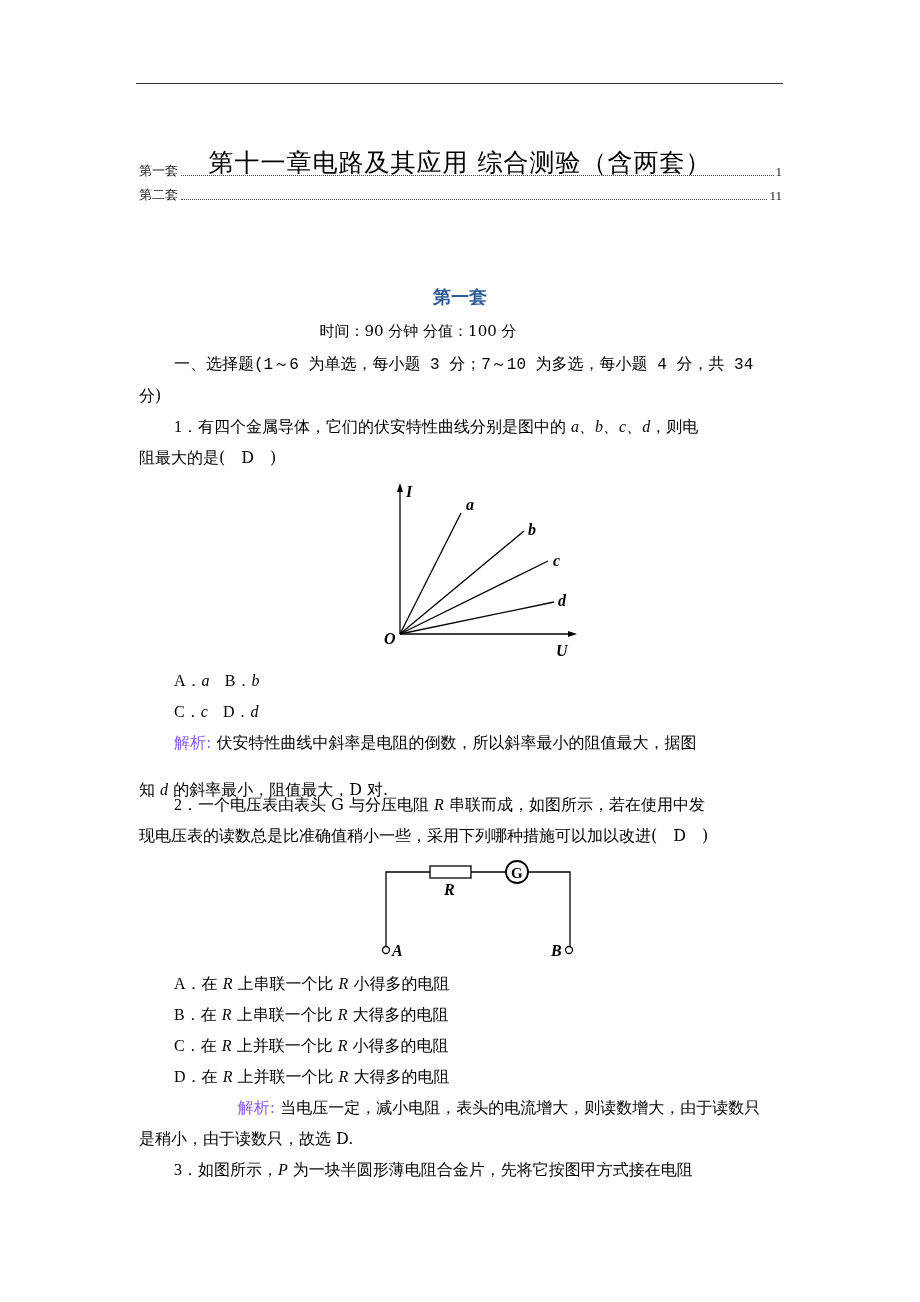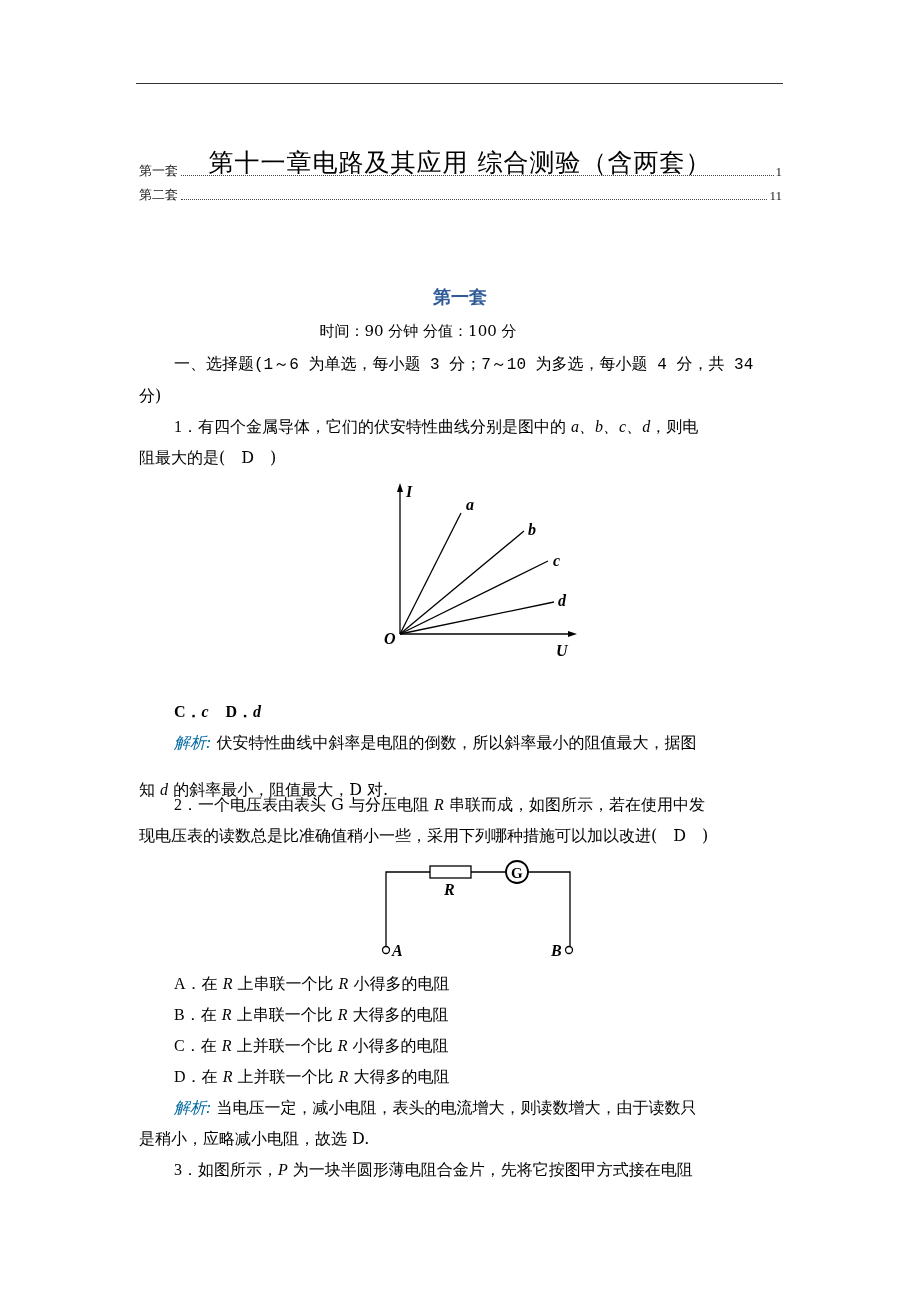--- a/index.html
+++ b/index.html
@@ -15,21 +15,21 @@
   .toc-label { white-space: nowrap; }
   .toc-dots { flex: 1; border-bottom: 1.5px dotted #444; margin: 0 2px 4px 3px; height: 1px; }
   .toc-page { white-space: nowrap; font-family: "Liberation Serif", serif; }
   .section-title { position: absolute; left: 0; width: 920px; top: 285px; text-align: center;
                    font-size: 18px; color: #2e5b97; font-weight: bold; font-family: "DejaVu Sans", sans-serif; }
   .meta { position: absolute; left: 0; width: 836px; top: 322px; text-align: center; font-size: 15px; }
   .line { position: absolute; left: 139px; width: 650px; font-size: 16px; line-height: 22px; white-space: nowrap; }
   .indent { padding-left: 35px; }
   .latin { font-family: "Liberation Serif", serif; }
   .it { font-family: "Liberation Serif", serif; font-style: italic; }
-  .analysis-label { color: #0369a1; font-family: "DejaVu Sans", sans-serif; font-style: italic; }
+  .analysis-label { color: #8b5cf6; font-family: "DejaVu Sans", sans-serif; }
   .fig { position: absolute; }
 </style>
 </head>
 <body>
 
 <div class="page">
 
   <div class="header-rule"></div>
 
   <div class="doc-title">第十一章电路及其应用  综合测验（含两套）</div>
@@ -71,21 +71,24 @@
       <text x="406" y="497">I</text>
       <text x="384" y="644">O</text>
       <text x="556" y="656">U</text>
       <text x="466" y="510">a</text>
       <text x="528" y="535">b</text>
       <text x="553" y="566">c</text>
       <text x="558" y="606">d</text>
     </g>
   </svg>
 
-  <div class="line indent" style="top:701px;font-weight:bold;">
+  <div class="line indent" style="top:670px;">
+    <span class="latin">A．</span><span class="it">a</span>&nbsp;&nbsp;&nbsp;<span class="latin">B．</span><span class="it">b</span>
+  </div>
+  <div class="line indent" style="top:701px;">
     <span class="latin">C．</span><span class="it">c</span>&nbsp;&nbsp;&nbsp;<span class="latin">D．</span><span class="it">d</span>
   </div>
   <div class="line indent" style="top:732px;">
     <span class="analysis-label">解析:</span><span> 伏安特性曲线中斜率是电阻的倒数，所以斜率最小的阻值最大，据图</span>
   </div>
   <div class="line" style="top:763px;margin-top:16px;">
     <span>知 </span><span class="it">d</span><span> 的斜率最小，阻值最大，D 对.</span>
   </div>
 
   <div class="line indent" style="top:794px;">
@@ -117,22 +120,22 @@
   <div class="line indent" style="top:1004px;">
     <span class="latin">B．</span><span>在 </span><span class="it">R</span><span> 上串联一个比 </span><span class="it">R</span><span> 大得多的电阻</span>
   </div>
   <div class="line indent" style="top:1035px;">
     <span class="latin">C．</span><span>在 </span><span class="it">R</span><span> 上并联一个比 </span><span class="it">R</span><span> 小得多的电阻</span>
   </div>
   <div class="line indent" style="top:1066px;">
     <span class="latin">D．</span><span>在 </span><span class="it">R</span><span> 上并联一个比 </span><span class="it">R</span><span> 大得多的电阻</span>
   </div>
 
-  <div class="line indent" style="top:1097px;">
+  <div class="line indent" style="top:1097px;text-align:center;">
     <span class="analysis-label">解析:</span><span> 当电压一定，减小电阻，表头的电流增大，则读数增大，由于读数只</span>
   </div>
-  <div class="line" style="top:1128px;">是稍小，应略减小电阻，故选 D.</div>
+  <div class="line" style="top:1128px;">是稍小，由于读数只，故选 D.</div>
 
   <div class="line indent" style="top:1159px;">
     <span class="latin">3．</span><span>如图所示，</span><span class="it">P</span><span> 为一块半圆形薄电阻合金片，先将它按图甲方式接在电阻</span>
   </div>
 
 </div>
 
 </body></html>

